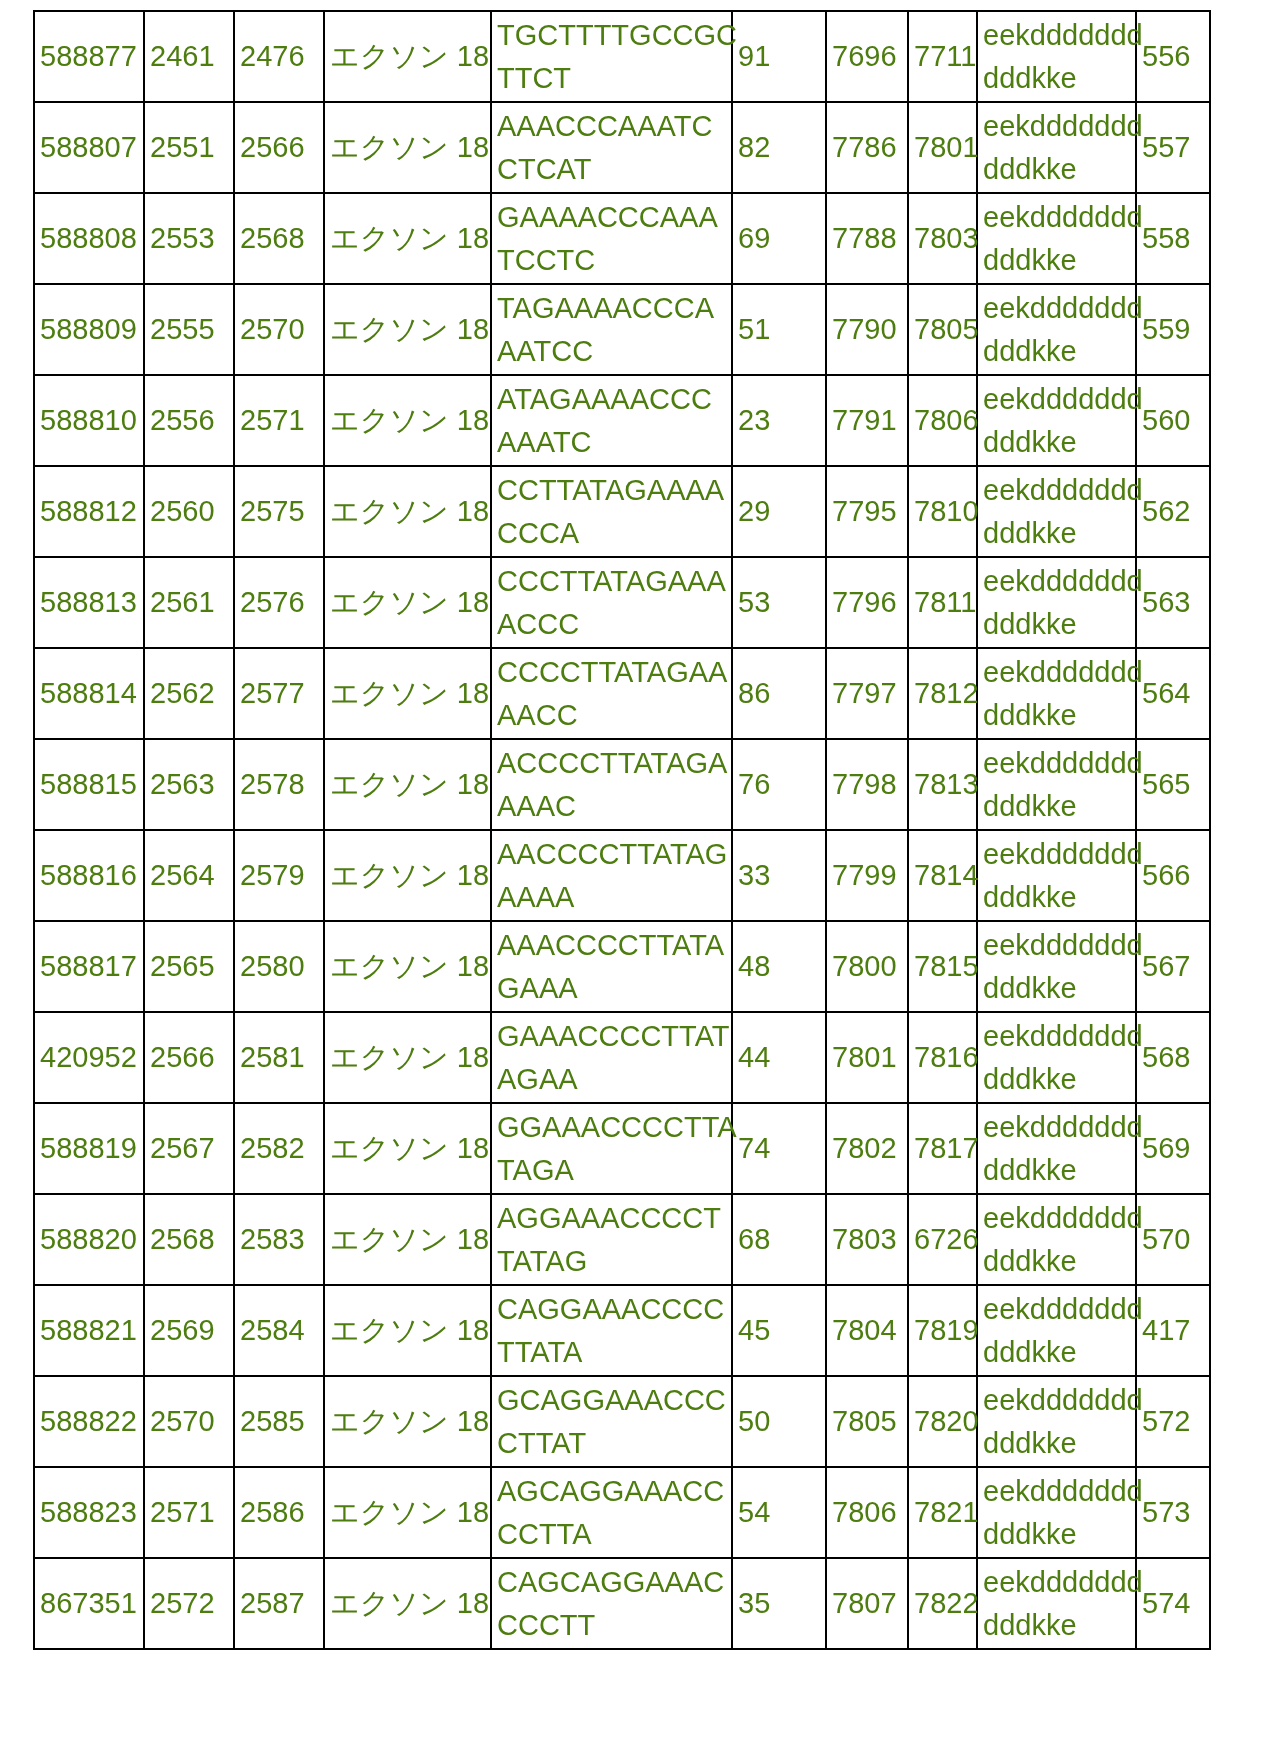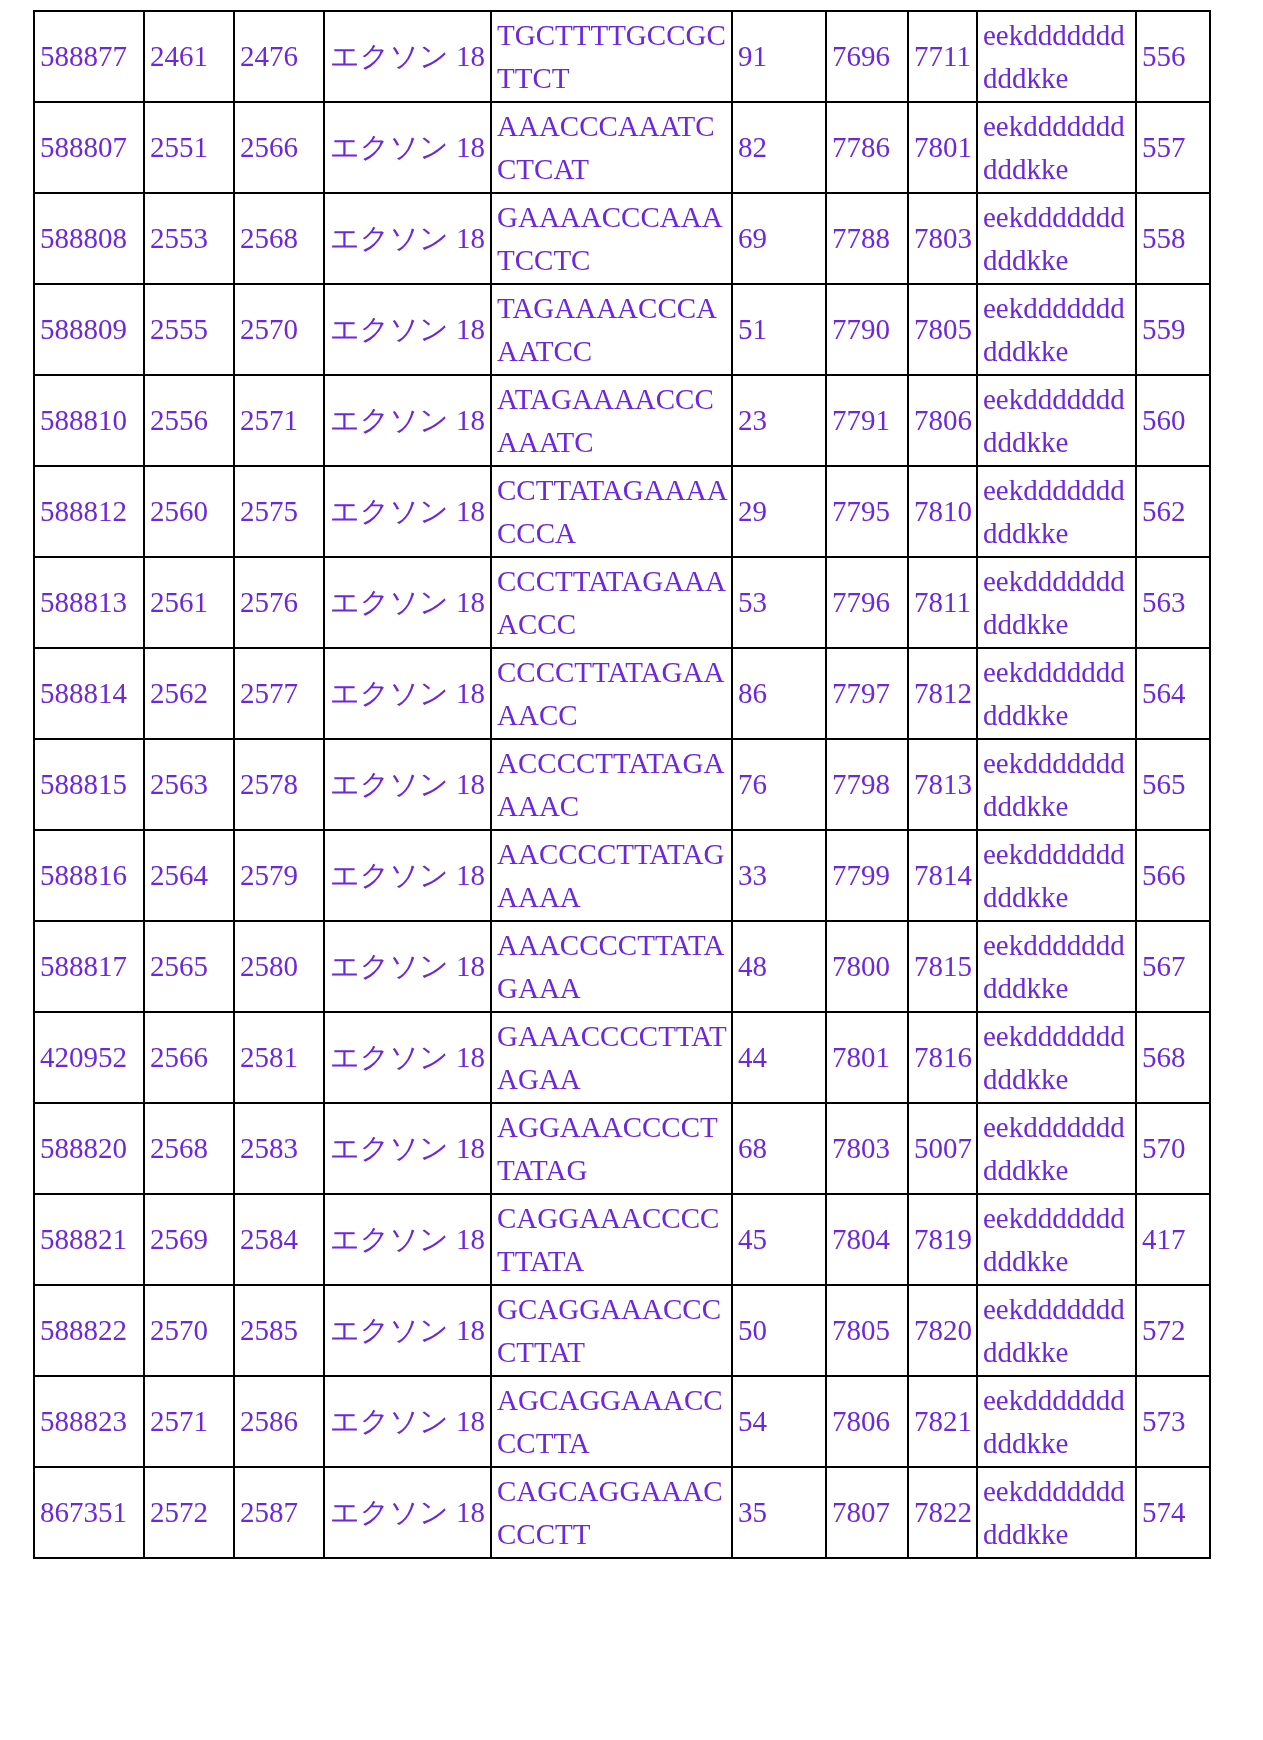--- a/index.html
+++ b/index.html
@@ -1,22 +1,22 @@
 <!DOCTYPE html>
 <html><head>
 <meta charset="utf-8">
 <style>
   html, body { margin: 0; padding: 0; background: #ffffff; }
   .page {
     position: relative;
     width: 1243px;
     height: 1740px;
     background: #ffffff;
-    font-family: Liberation Serif, serif;
-    color: #6d28d9;
+    font-family: Liberation Sans, sans-serif;
+    color: #4d7c0f;
   }
   table.seq-table {
     position: absolute;
     left: 33px;
     top: 10px;
     border-collapse: collapse;
     table-layout: fixed;
     width: 1176px;
   }
   table.seq-table td {
@@ -321,35 +321,57 @@
     <td class="c-num3">7816</td>
     <td class="c-chem">
       <div class="wrap2">
         <div>eekddddddd</div>
         <div>dddkke</div>
       </div>
     </td>
     <td class="c-seqno">568</td>
   </tr>
 
+  <tr>
+    <td class="c-id">588819</td>
+    <td class="c-start">2567</td>
+    <td class="c-stop">2582</td>
+    <td class="c-region">エクソン 18</td>
+    <td class="c-seq">
+      <div class="wrap2">
+        <div>GGAAACCCCTTA</div>
+        <div>TAGA</div>
+      </div>
+    </td>
+    <td class="c-num1">74</td>
+    <td class="c-num2">7802</td>
+    <td class="c-num3">7817</td>
+    <td class="c-chem">
+      <div class="wrap2">
+        <div>eekddddddd</div>
+        <div>dddkke</div>
+      </div>
+    </td>
+    <td class="c-seqno">569</td>
+  </tr>
 
   <tr>
     <td class="c-id">588820</td>
     <td class="c-start">2568</td>
     <td class="c-stop">2583</td>
     <td class="c-region">エクソン 18</td>
     <td class="c-seq">
       <div class="wrap2">
         <div>AGGAAACCCCT</div>
         <div>TATAG</div>
       </div>
     </td>
     <td class="c-num1">68</td>
     <td class="c-num2">7803</td>
-    <td class="c-num3">5007</td>
+    <td class="c-num3">6726</td>
     <td class="c-chem">
       <div class="wrap2">
         <div>eekddddddd</div>
         <div>dddkke</div>
       </div>
     </td>
     <td class="c-seqno">570</td>
   </tr>
 
   <tr>

